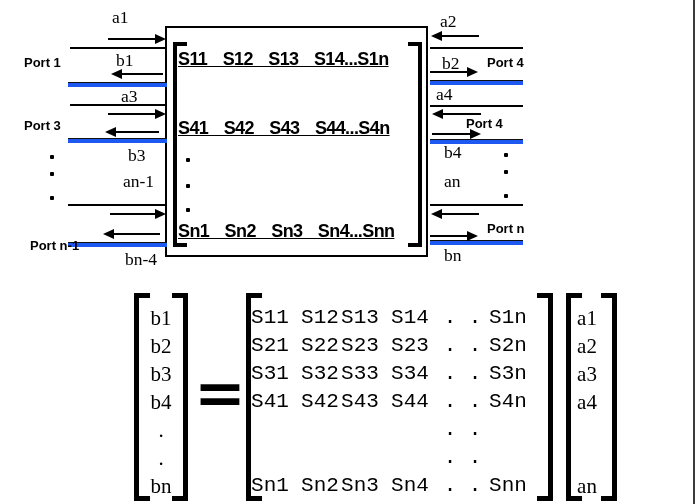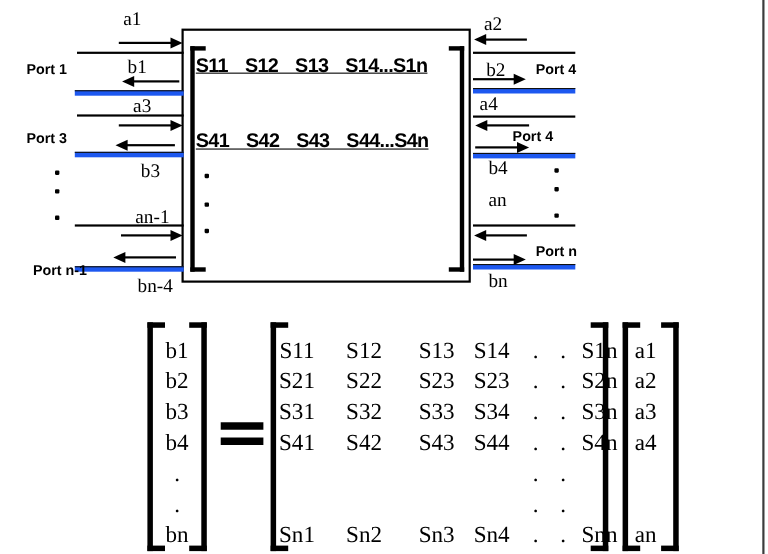--- a/index.html
+++ b/index.html
@@ -36,40 +36,41 @@
   
   .wave { font-size:17.5px; line-height:18px; white-space:nowrap; }
   .pname { font-family:Liberation Sans, sans-serif; font-weight:700; font-size:13px; line-height:19px; white-space:nowrap; }
   .dt { width:4px; height:4px; background:#000; border-radius:1px; }
   
   .eq { font-size:21px; }
   .sqbl { width:16px; height:208px; border-left:5px solid #000; border-top:5px solid #000; border-bottom:5px solid #000; }
   .sqbr { width:16px; height:208px; border-right:5px solid #000; border-top:5px solid #000; border-bottom:5px solid #000; }
   .vec .vrow { height:28px; line-height:28px; text-align:center; font-size:21px; }
   .equals { font-family:"DejaVu Serif", serif; font-weight:700; font-size:62px; line-height:62px; }
-  .mrow { display:flex; height:28px; line-height:28px; font-size:21px; }
+  .mrow { display:flex; height:28px; line-height:28px; font-size:21px;font-family:Liberation Mono, monospace; }
   .mc { text-align:center; white-space:nowrap; }
-  .c0{width:40px}.c1{width:40px;margin-left:21px}.c2{width:40px;margin-left:26px}
+  .c0{width:40px}.c1{width:40px;margin-left:10px}.c2{width:40px;margin-left:0}
   .c3{width:40px;margin-left:10px}.c4{width:20px;margin-left:10px}
   .c5{width:20px;margin-left:5px}.c6{width:40px;margin-left:3px}
 </style>
 </head>
 <body>
 
 <div class="canvas">
 
   <div class="abs frame-right" style="left:693px;top:0;height:504px"></div>
 
   <div class="abs netbox" style="left:165px;top:26px;width:263px;height:231px"></div>
 
   <div class="abs bxbl" style="left:173px;top:42px"></div>
   <div class="abs bxbr" style="left:408px;top:42px"></div>
 
   <div class="abs boxrow" style="left:178px;top:49px">S11 S12 S13 S14...S1n</div>
   <div class="abs boxrow" style="left:178px;top:118px">S41 S42 S43 S44...S4n</div>
+  <div class="abs boxrow" style="left:178px;top:221px">Sn1 Sn2 Sn3 Sn4...Snn</div>
 
   <div class="abs">
     <div class="abs dt" style="left:186px;top:158px"></div>
     <div class="abs dt" style="left:186px;top:184px"></div>
     <div class="abs dt" style="left:186px;top:208px"></div>
   </div>
 
   <div class="abs bk" style="left:70px;top:47px;width:97px"></div>
   <div class="abs bl" style="left:68px;top:82px;width:99px"></div>
   <div class="abs bk" style="left:70px;top:104px;width:97px"></div>
@@ -81,21 +82,21 @@
   <div class="abs arrow arrow-l" style="left:121px;top:73px;width:42px"></div>
   <div class="abs arrow arrow-r" style="left:108px;top:113px;width:48px"></div>
   <div class="abs arrow arrow-l" style="left:115px;top:131px;width:44px"></div>
   <div class="abs arrow arrow-r" style="left:110px;top:213px;width:46px"></div>
   <div class="abs arrow arrow-l" style="left:113px;top:233px;width:47px"></div>
 
   <div class="abs wave" style="left:112px;top:8px">a1</div>
   <div class="abs wave" style="left:116px;top:51px">b1</div>
   <div class="abs wave" style="left:121px;top:87px">a3</div>
   <div class="abs wave" style="left:128px;top:146px">b3</div>
-  <div class="abs wave" style="left:123px;top:188px">an-1</div>
+  <div class="abs wave" style="left:123px;top:172px">an-1</div>
   <div class="abs wave" style="left:125px;top:250px">bn-4</div>
 
   <div class="abs pname" style="left:24px;top:53px">Port 1</div>
   <div class="abs pname" style="left:24px;top:116px">Port 3</div>
   <div class="abs pname" style="left:30px;top:236px">Port n-1</div>
 
   <div class="abs">
     <div class="abs dt" style="left:50px;top:155px"></div>
     <div class="abs dt" style="left:50px;top:172px"></div>
     <div class="abs dt" style="left:50px;top:196px"></div>

